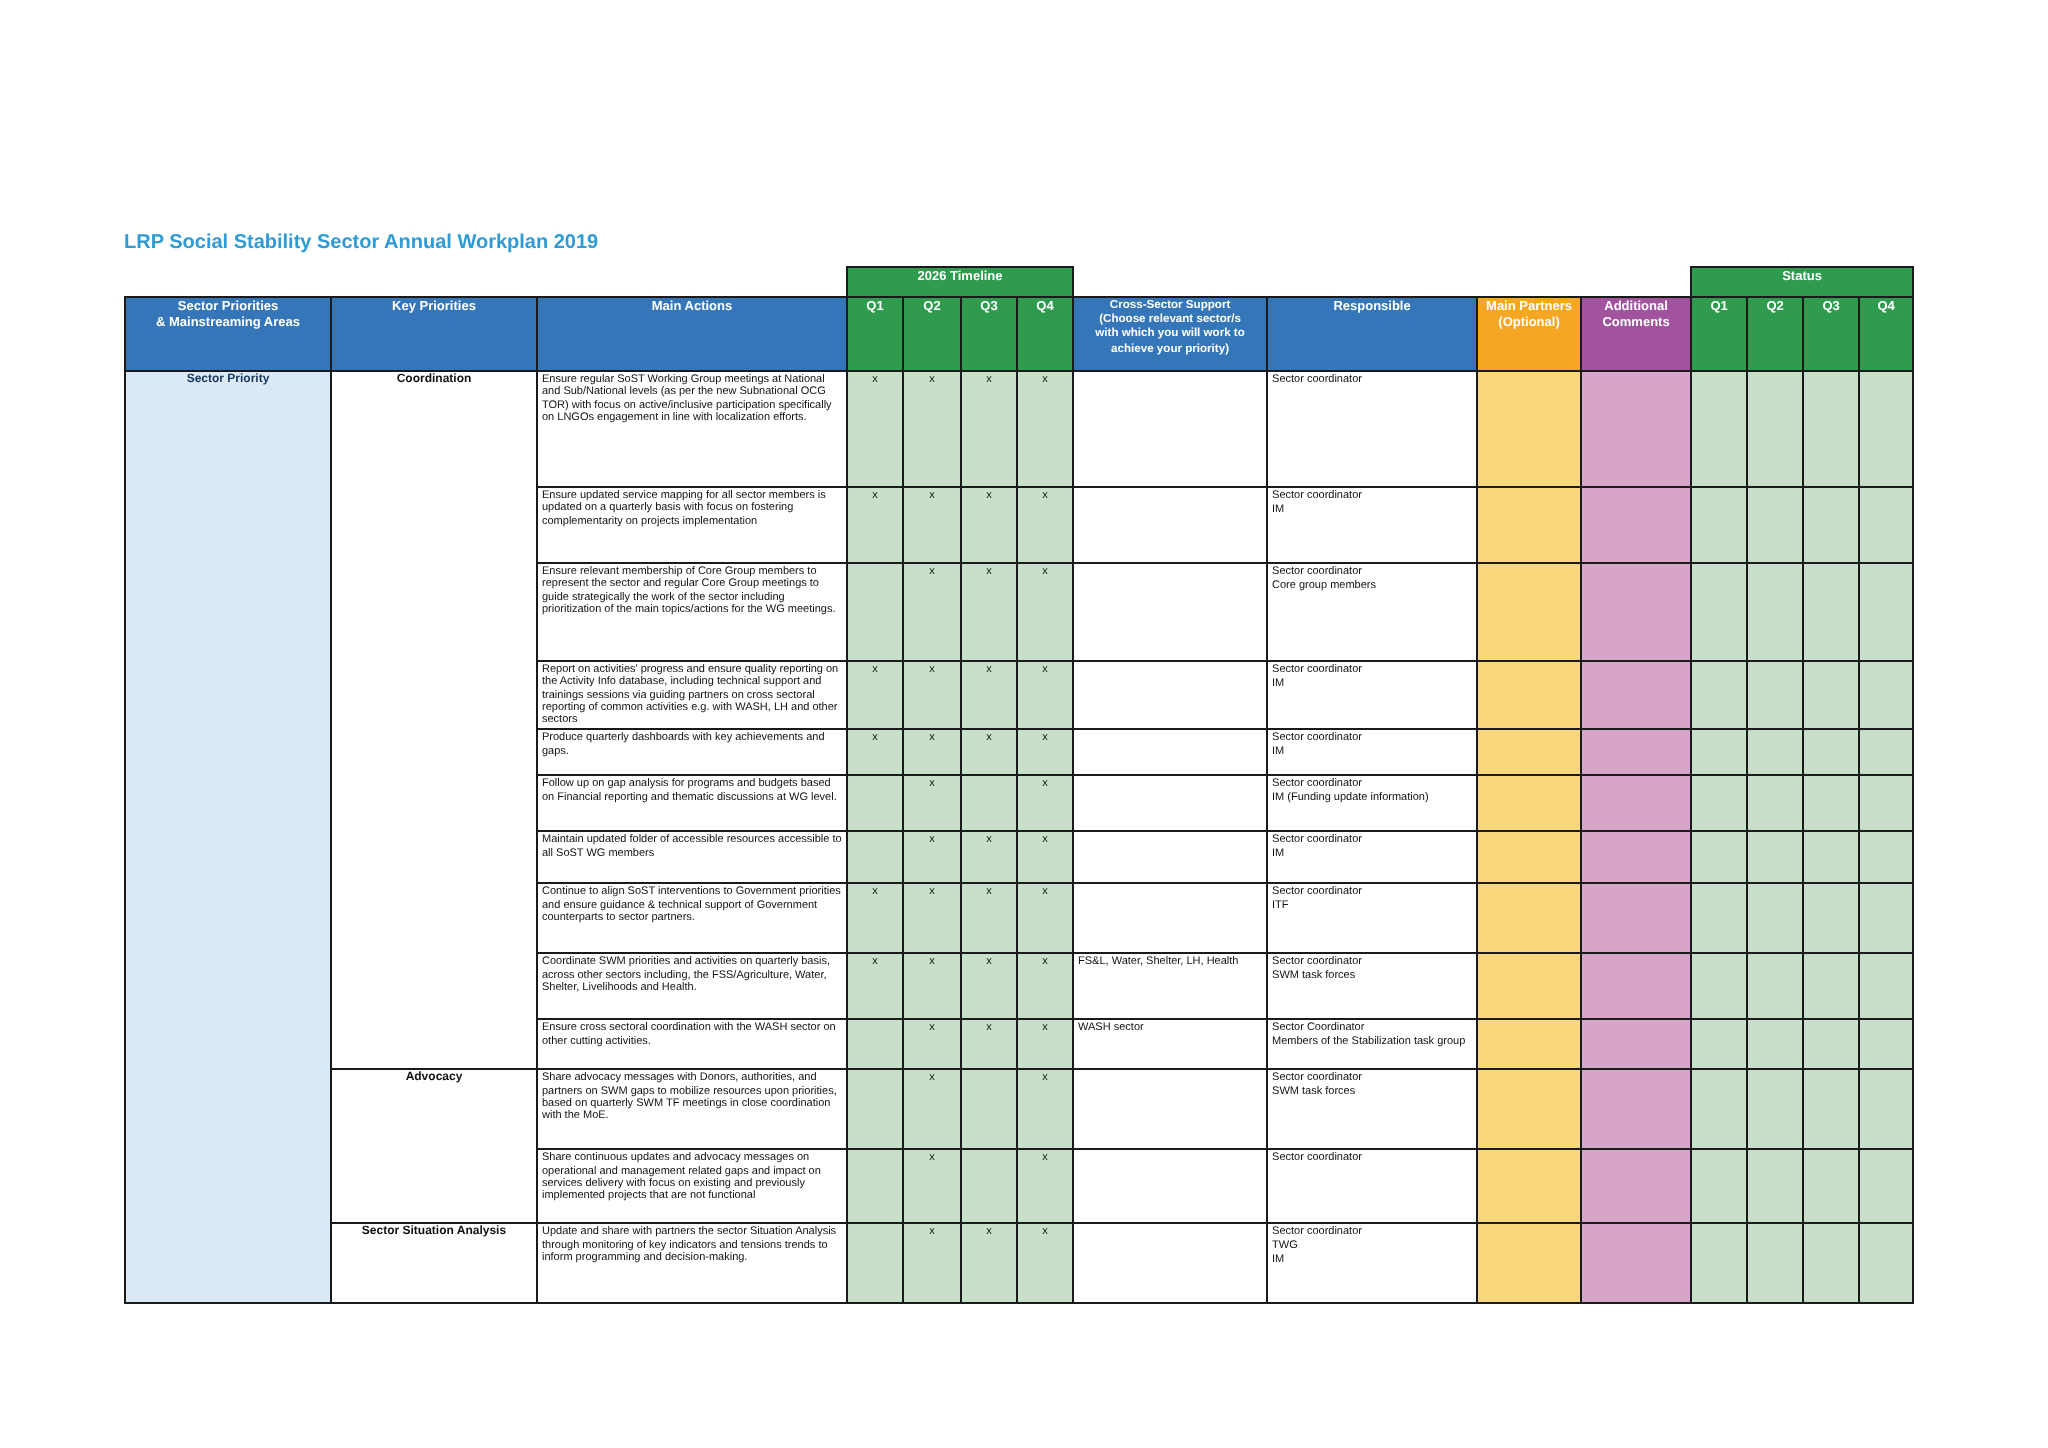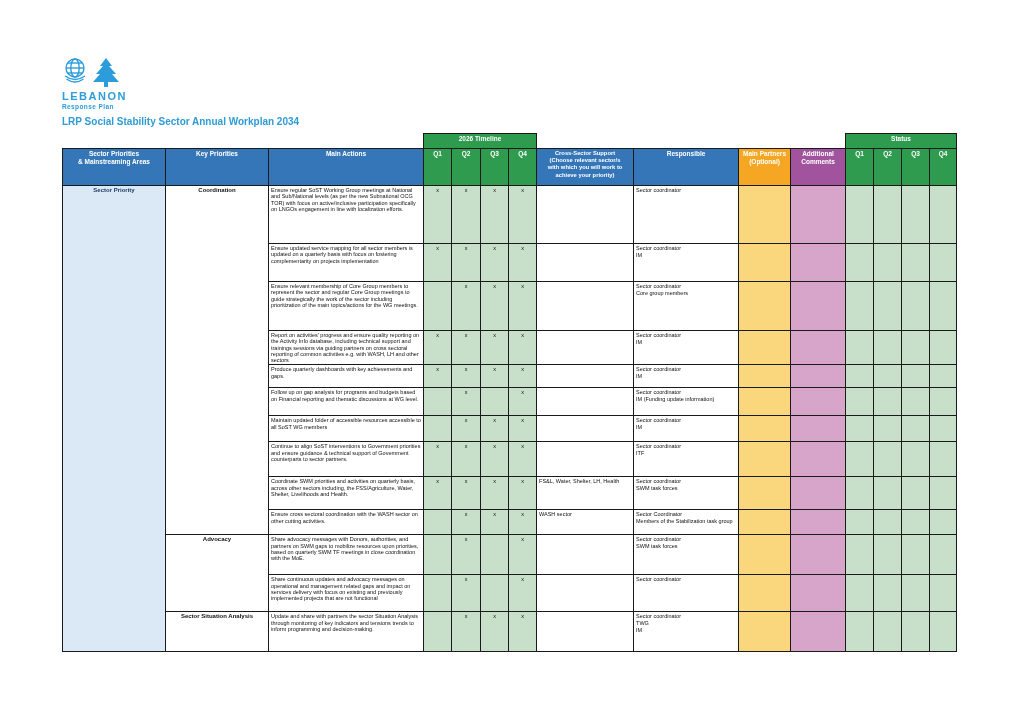--- a/index.html
+++ b/index.html
@@ -47,40 +47,22 @@
               white-space:pre-line; vertical-align:middle; }
   .c-partner{ background:#fad67d; }
   .c-comment{ background:#d6a5c9; }
   .c-status { background:#c8dfc9; }
 </style>
 </head>
 <body>
 
 <div class="page">
 
-  <div class="logo">
-    <svg class="logo-art" width="64" height="34" viewBox="0 0 64 34">
-      <g stroke="#2d9cdb" stroke-width="1.4" fill="none">
-        <circle cx="13" cy="12" r="9"></circle>
-        <ellipse cx="13" cy="12" rx="4.2" ry="9"></ellipse>
-        <line x1="4" y1="12" x2="22" y2="12"></line>
-        <line x1="5.5" y1="7" x2="20.5" y2="7"></line>
-        <line x1="5.5" y1="17" x2="20.5" y2="17"></line>
-        <path d="M3 20 Q13 27 23 20"></path>
-        <path d="M4.5 23 Q13 29 21.5 23"></path>
-      </g>
-      <g>
-        <path d="M44 2 L38 10 H41 L34 18 H38 L31 26 H42 L42 31 L46 31 L46 26 H57 L50 18 H54 L47 10 H50 Z" fill="#2d9cdb"></path>
-      </g>
-    </svg>
-    <div class="logo-word">LEBANON</div>
-    <div class="logo-sub">Response Plan</div>
-  </div>
-
-  <div class="title">LRP Social Stability Sector Annual Workplan 2034</div>
+
+  <div class="title">LRP Social Stability Sector Annual Workplan 2019</div>
 
   <table class="wp">
     <colgroup>
       <col style="width:103px">
         <col style="width:103px">
         <col style="width:155px">
       <col style="width:28px">
         <col style="width:29px">
         <col style="width:28px">
         <col style="width:28px">

